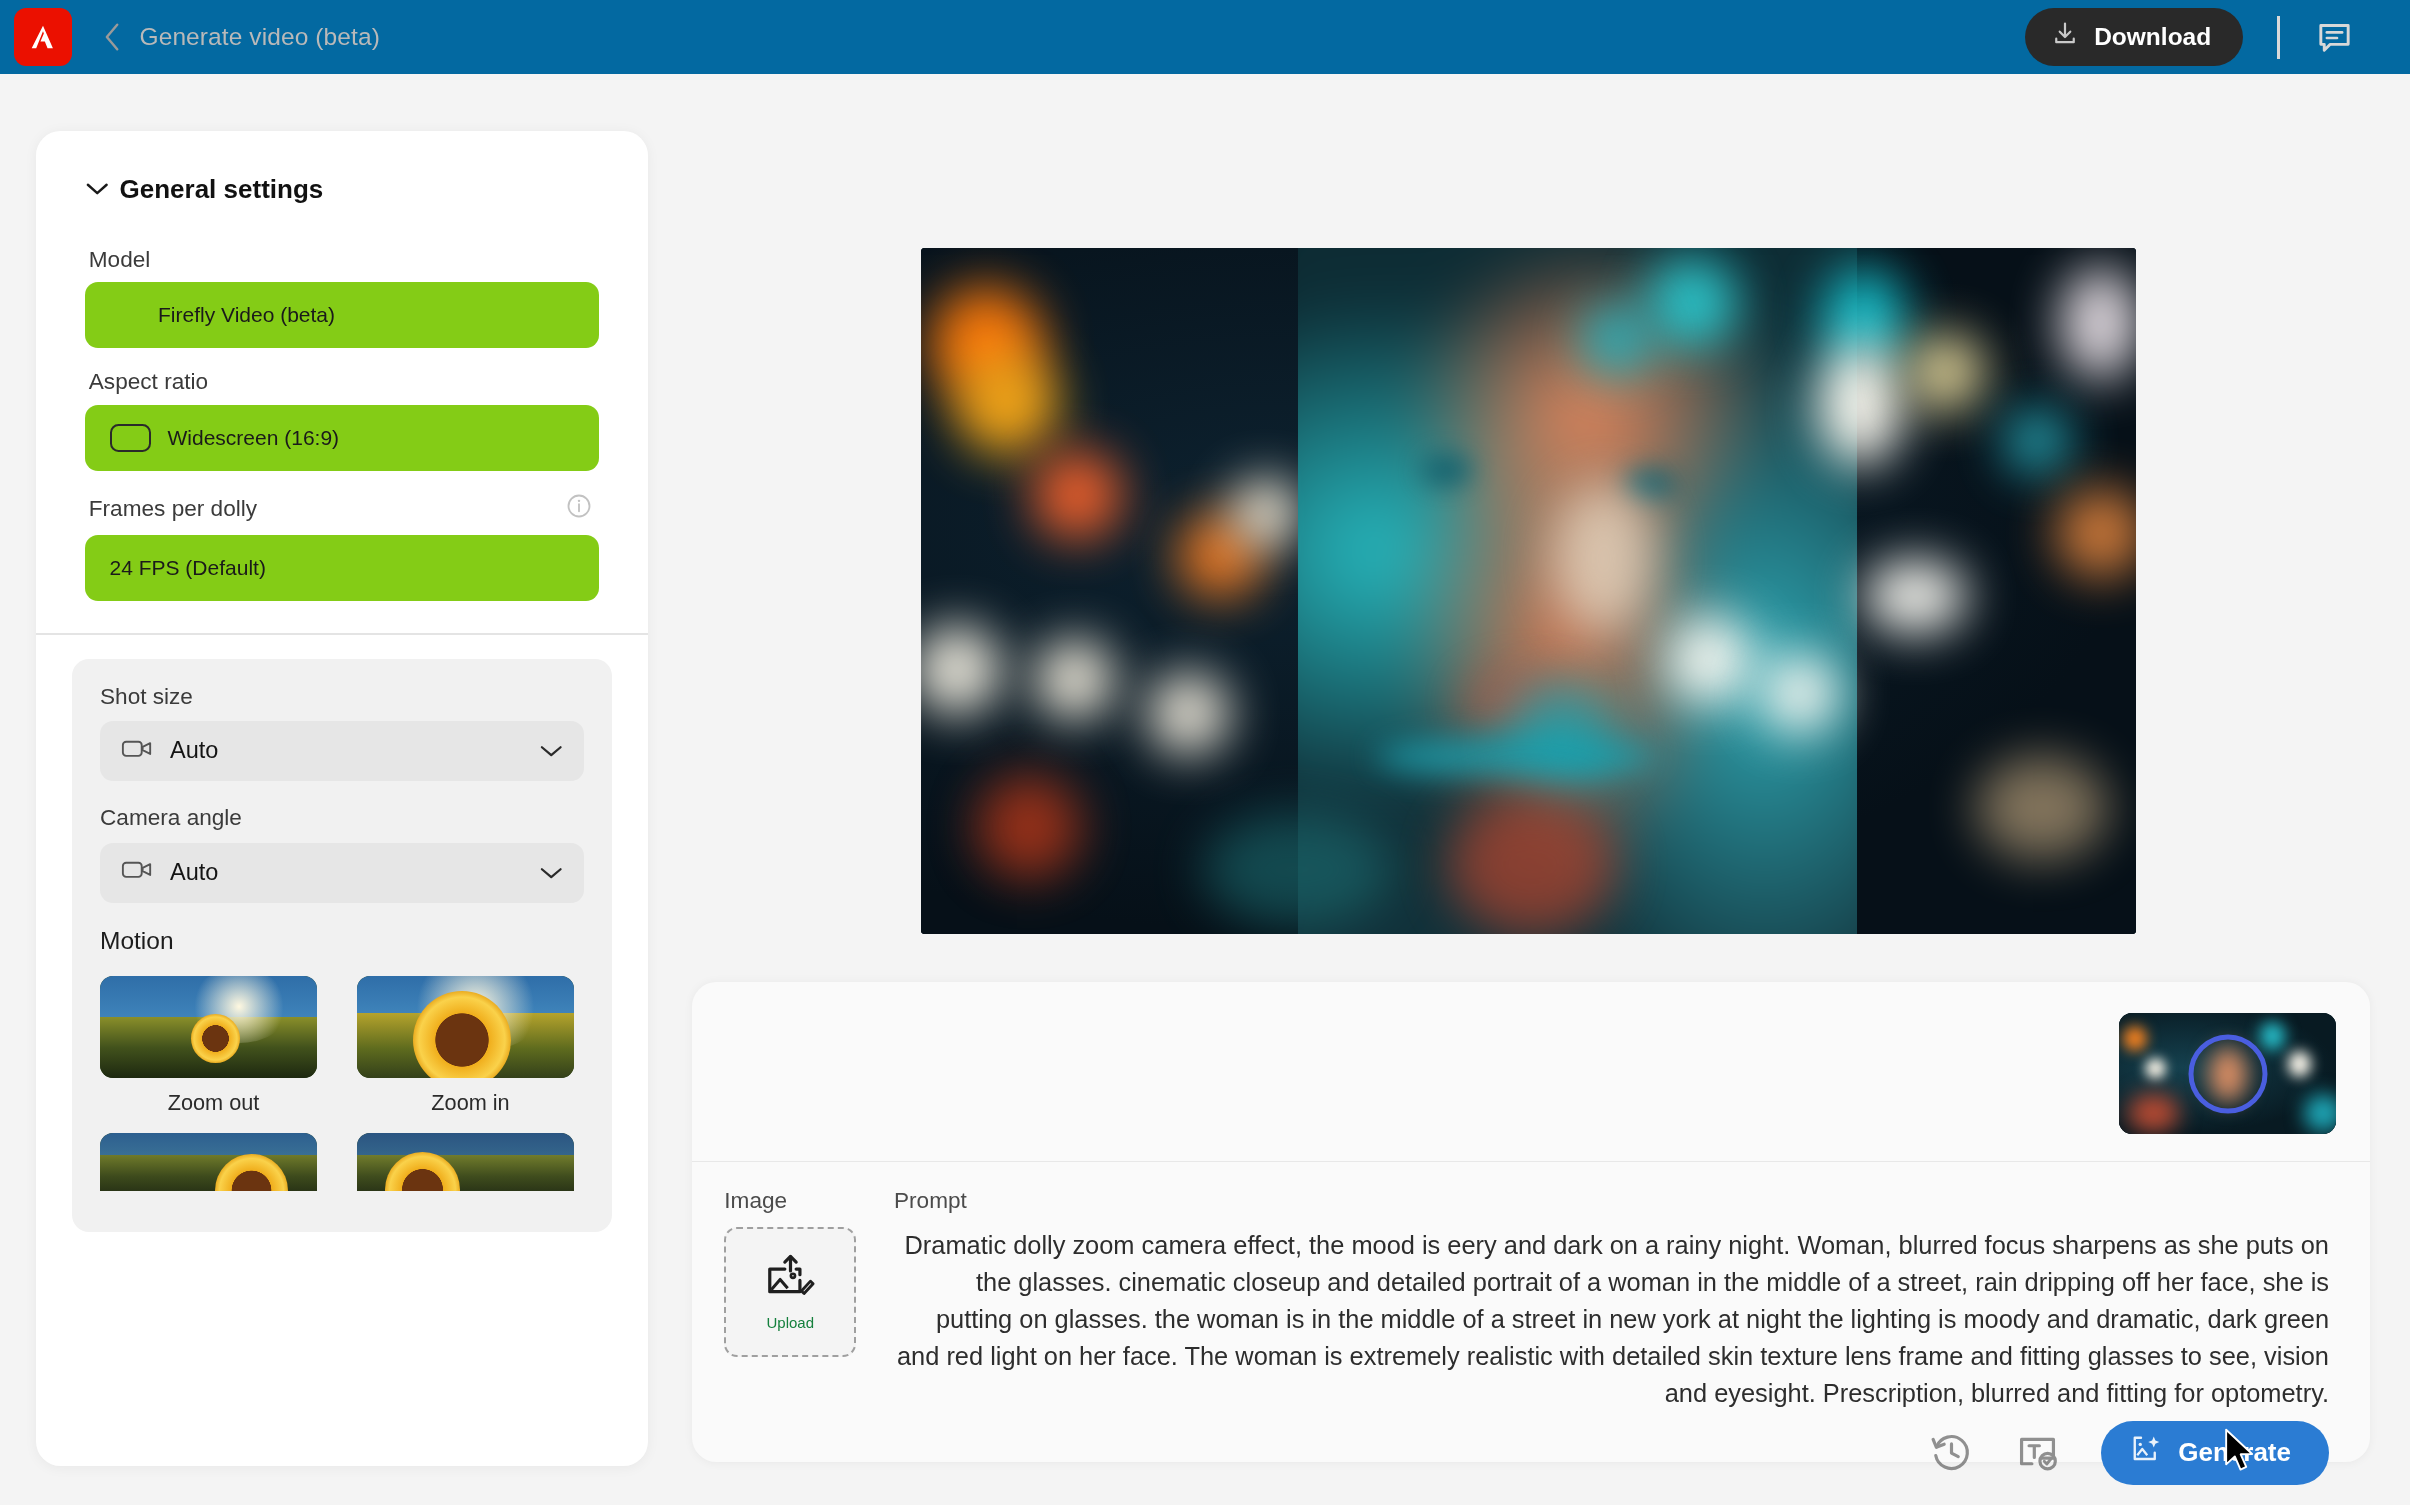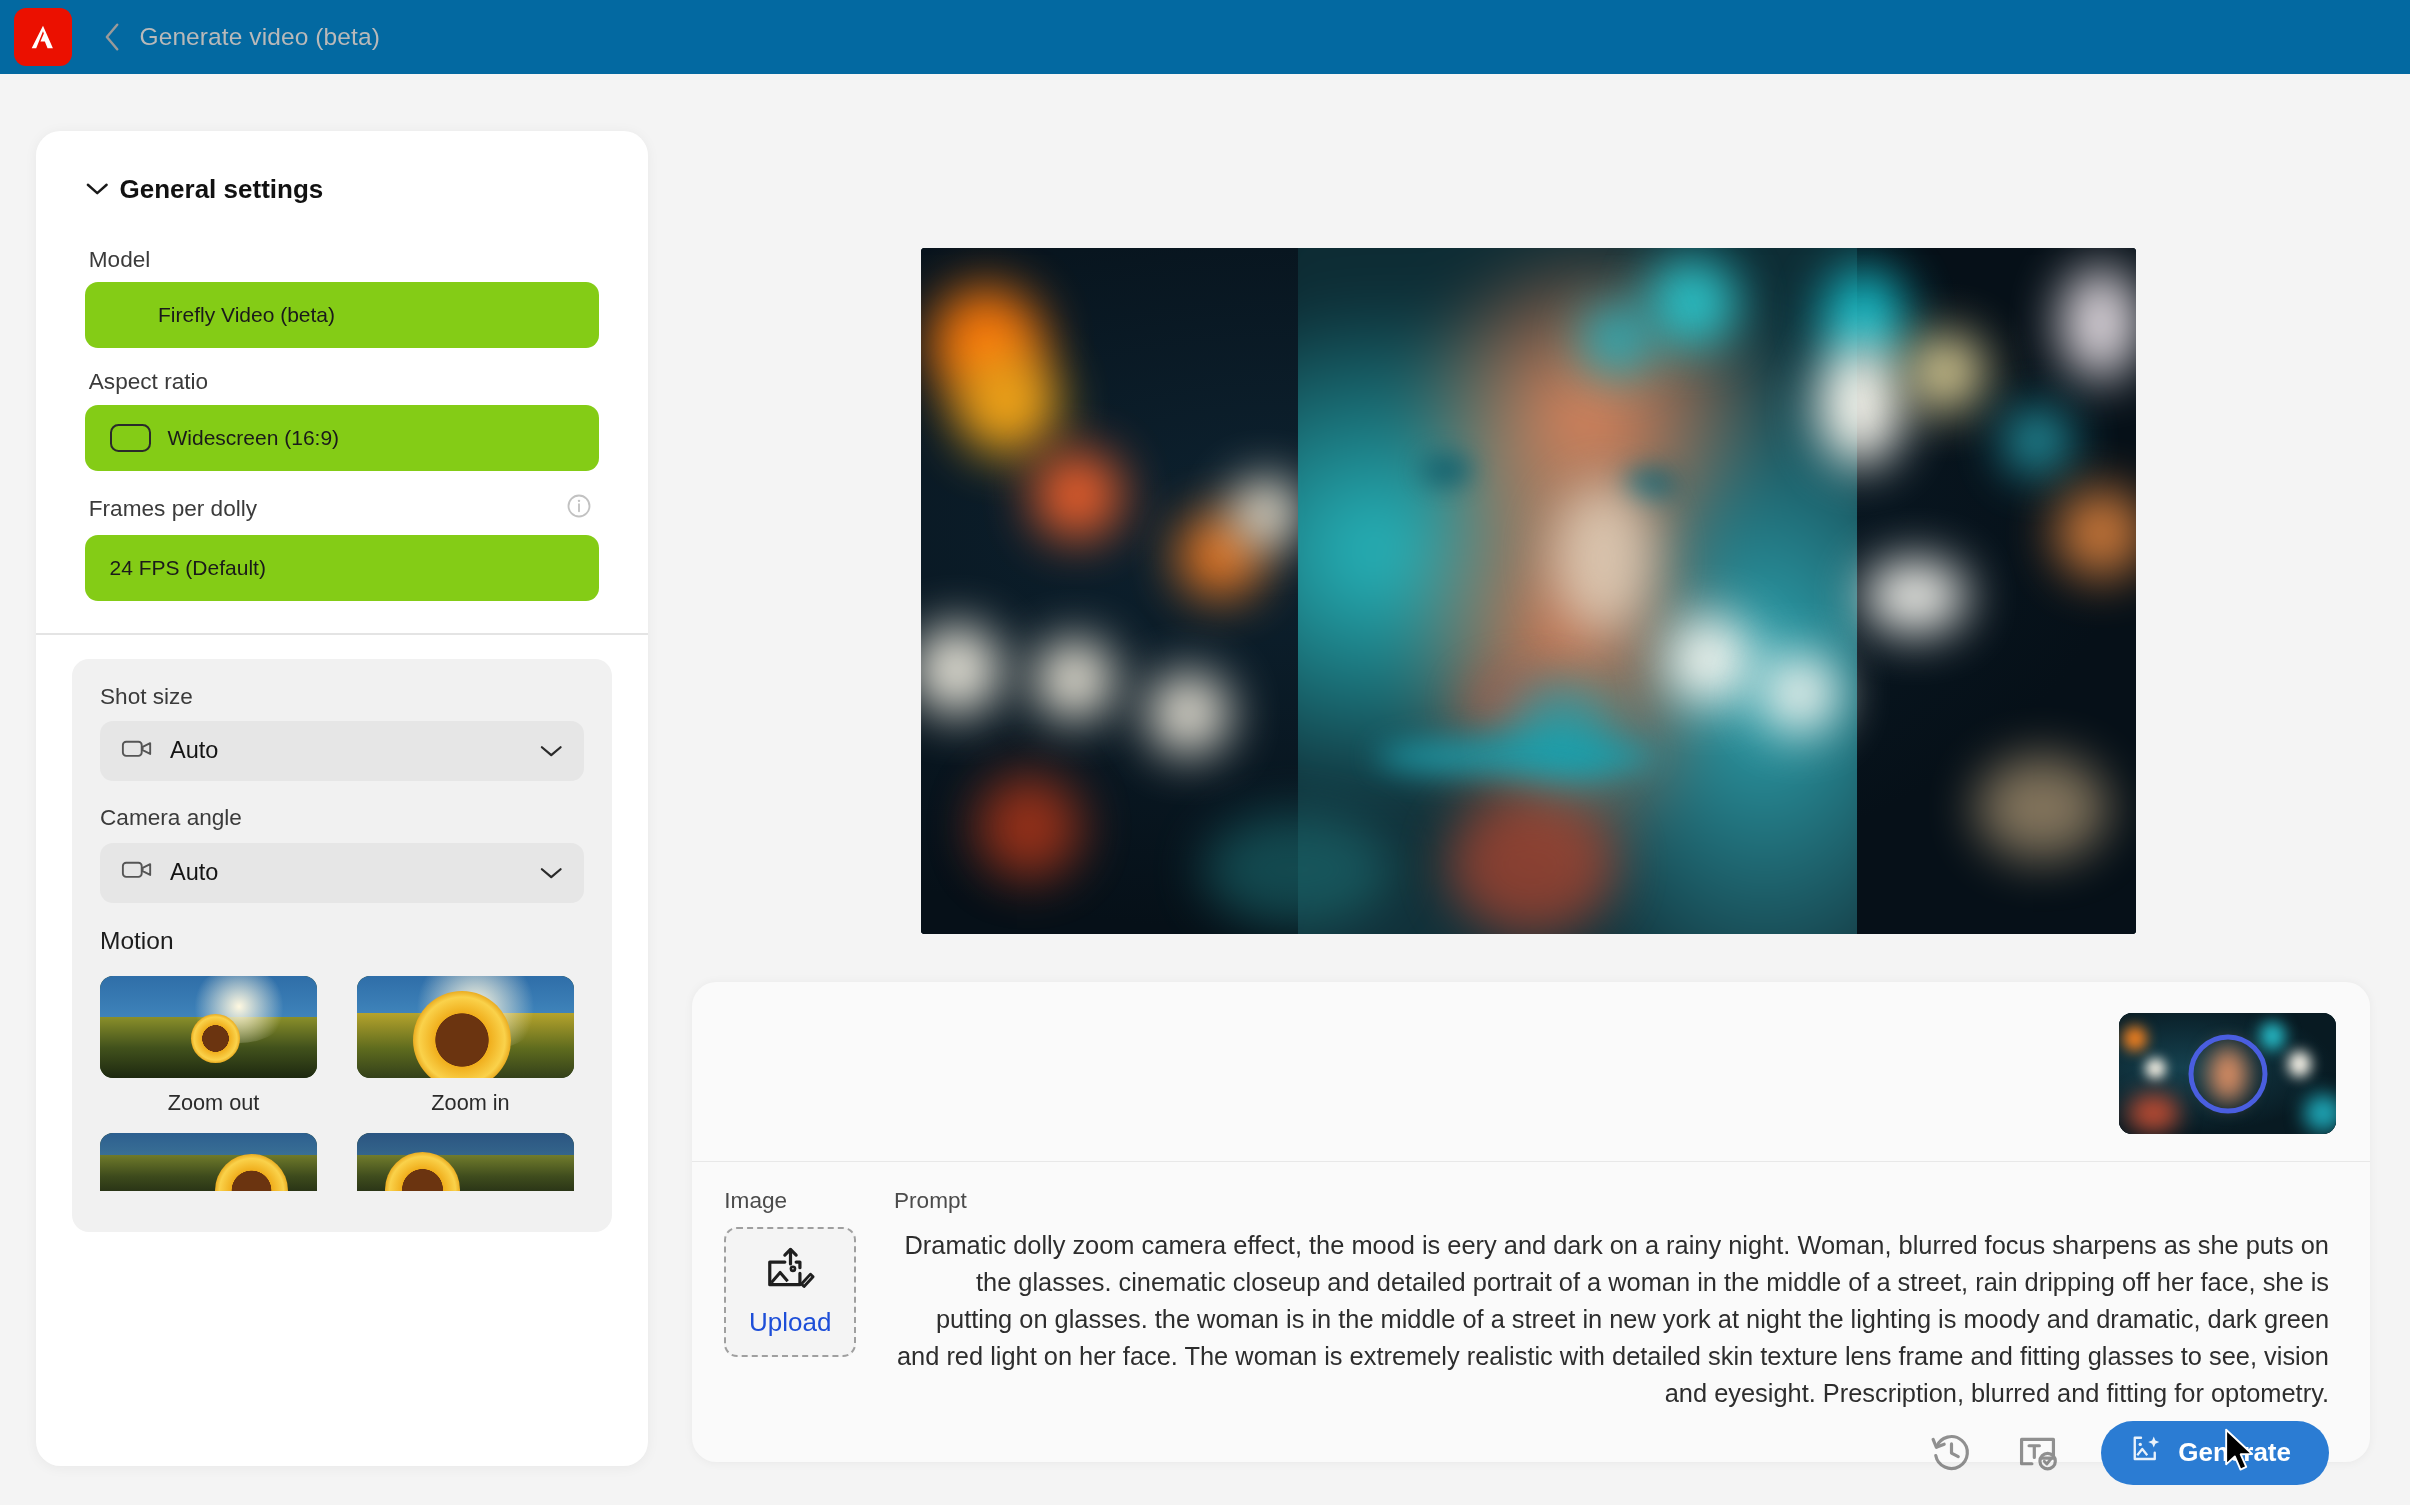--- a/index.html
+++ b/index.html
@@ -123,21 +123,21 @@
   .prompt-divider { height: 1.4px; background: #e8e8e8; }
   .prompt-body { display: flex; padding: 26px 0 0 0; }
   .image-col { width: 202px; padding-left: 21px; flex: none; }
   .col-label { font-size: 22.6px; color: #4b4b4b; margin-bottom: 13px; margin-left: 11.3px;}
   .upload-box {
     width: 132px; height: 130px; margin-left: 11.3px;
     border: 2.4px dashed #9f9f9f; border-radius: 13px;
     display: flex; flex-direction: column; align-items: center; justify-content: center;
     gap: 7.5px; cursor: pointer; background: #f4f4f4;
   }
-  .upload-text { font-size: 26px; color: #1d4ed8; }
+  .upload-text { font-size: 15px; color: #15803d; }
   .prompt-col { flex: 1; padding-right: 41px; }
   .prompt-text {
     font-size: 25.4px; line-height: 1.45; color: #2d2d2d;
     padding-left: 1.9px;
     text-align: right;
   }
   .prompt-actions {
     display: flex; align-items: center; justify-content: flex-end; gap: 41px;
     margin-top: 9.4px;
   }
@@ -161,20 +161,39 @@
         <path d="M12 4 L19 20 H15.2 L13.3 15.2 H10.2 L12.6 9.6 L12 8 L7.2 20 H4 Z" fill="#ffffff"></path>
       </svg>
     </div>
     <div class="back-chevron">
       <svg width="21" height="32" viewBox="0 0 22 34" aria-hidden="true">
         <polyline points="16,4 5,17 16,30" fill="none" stroke="#9a9a9a" stroke-width="2.6" stroke-linecap="round" stroke-linejoin="round"></polyline>
       </svg>
     </div>
     <div class="topbar-title">Generate video (beta)</div>
 
+    <div class="topbar-right">
+      <div class="download-btn">
+        <span>
+          <svg width="28" height="28" viewBox="0 0 24 24" aria-hidden="true">
+            <path d="M12 3 V14 M7.5 10 L12 14.6 L16.5 10" fill="none" stroke="#c9c9c9" stroke-width="1.9" stroke-linecap="round" stroke-linejoin="round"></path>
+            <path d="M4.5 16 V19 H19.5 V16" fill="none" stroke="#c9c9c9" stroke-width="1.9" stroke-linecap="round" stroke-linejoin="round"></path>
+          </svg>
+        </span>
+        <span>Download</span>
+      </div>
+      <div class="topbar-divider"></div>
+      <div class="feedback-icon">
+        <svg width="41" height="41" viewBox="0 0 24 24" aria-hidden="true">
+          <path d="M4 5 H20 V16 H9.5 L6 19.5 V16 H4 Z" fill="none" stroke="#d8d8d8" stroke-width="1.7" stroke-linejoin="round"></path>
+          <line x1="7.5" y1="9" x2="16.5" y2="9" stroke="#d8d8d8" stroke-width="1.5" stroke-linecap="round"></line>
+          <line x1="7.5" y1="12.3" x2="13.5" y2="12.3" stroke="#d8d8d8" stroke-width="1.5" stroke-linecap="round"></line>
+        </svg>
+      </div>
+    </div>
   </div>
 
   <div class="left-panel">
 
     <div class="panel-section">
       <div class="section-header">
         <span>
           <svg width="24.5" height="15" viewBox="0 0 26 16" aria-hidden="true">
             <polyline points="3,4 13,13 23,4" fill="none" stroke="#1a1a1a" stroke-width="2.6" stroke-linecap="round" stroke-linejoin="round"></polyline>
           </svg>

